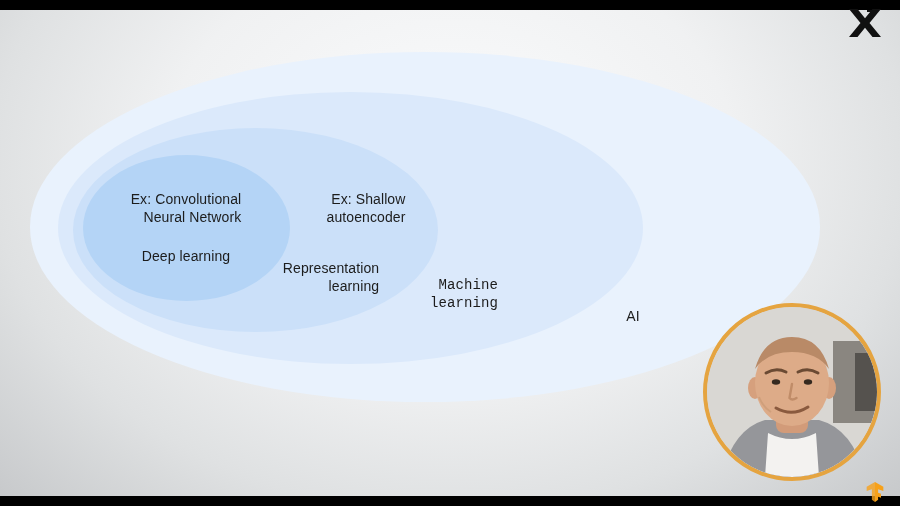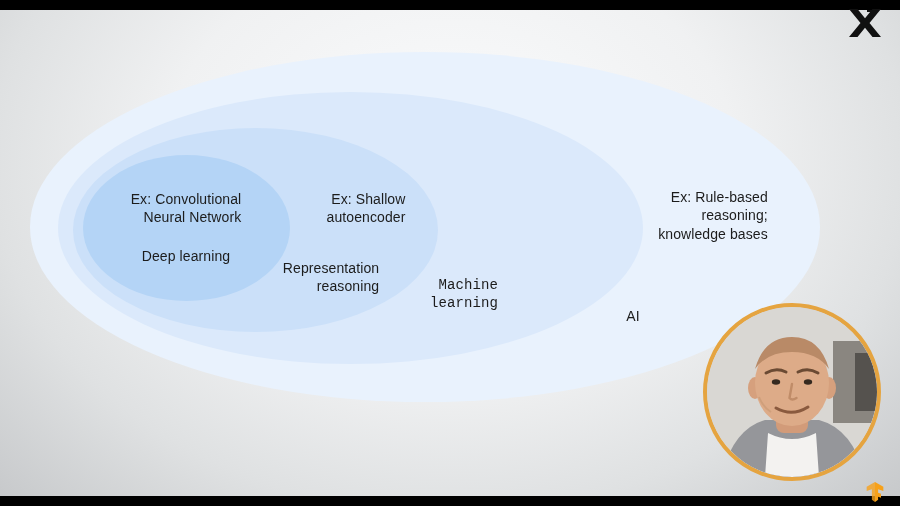--- a/index.html
+++ b/index.html
@@ -56,28 +56,25 @@
   <div class="ellipse e-rl"></div>
   <div class="ellipse e-dl"></div>
 
   <div class="lbl t-dl-ex">Ex: Convolutional
 Neural Network</div>
   <div class="lbl t-dl">Deep learning</div>
 
   <div class="lbl t-rl-ex">Ex: Shallow
 autoencoder</div>
   <div class="lbl t-rl">Representation
-reasoning</div>
+learning</div>
 
   <div class="lbl t-ml">Machine
 learning</div>
 
-  <div class="lbl t-ai-ex">Ex: Rule-based
-reasoning;
-knowledge bases</div>
   <div class="lbl t-ai">AI</div>
 
   <div class="webcam">
     <svg viewBox="0 0 170 170" aria-hidden="true">
       <defs>
         <clipPath id="cp">
             <circle cx="85" cy="85" r="85"></circle>
           </clipPath>
       </defs>
       <g clip-path="url(#cp)">

